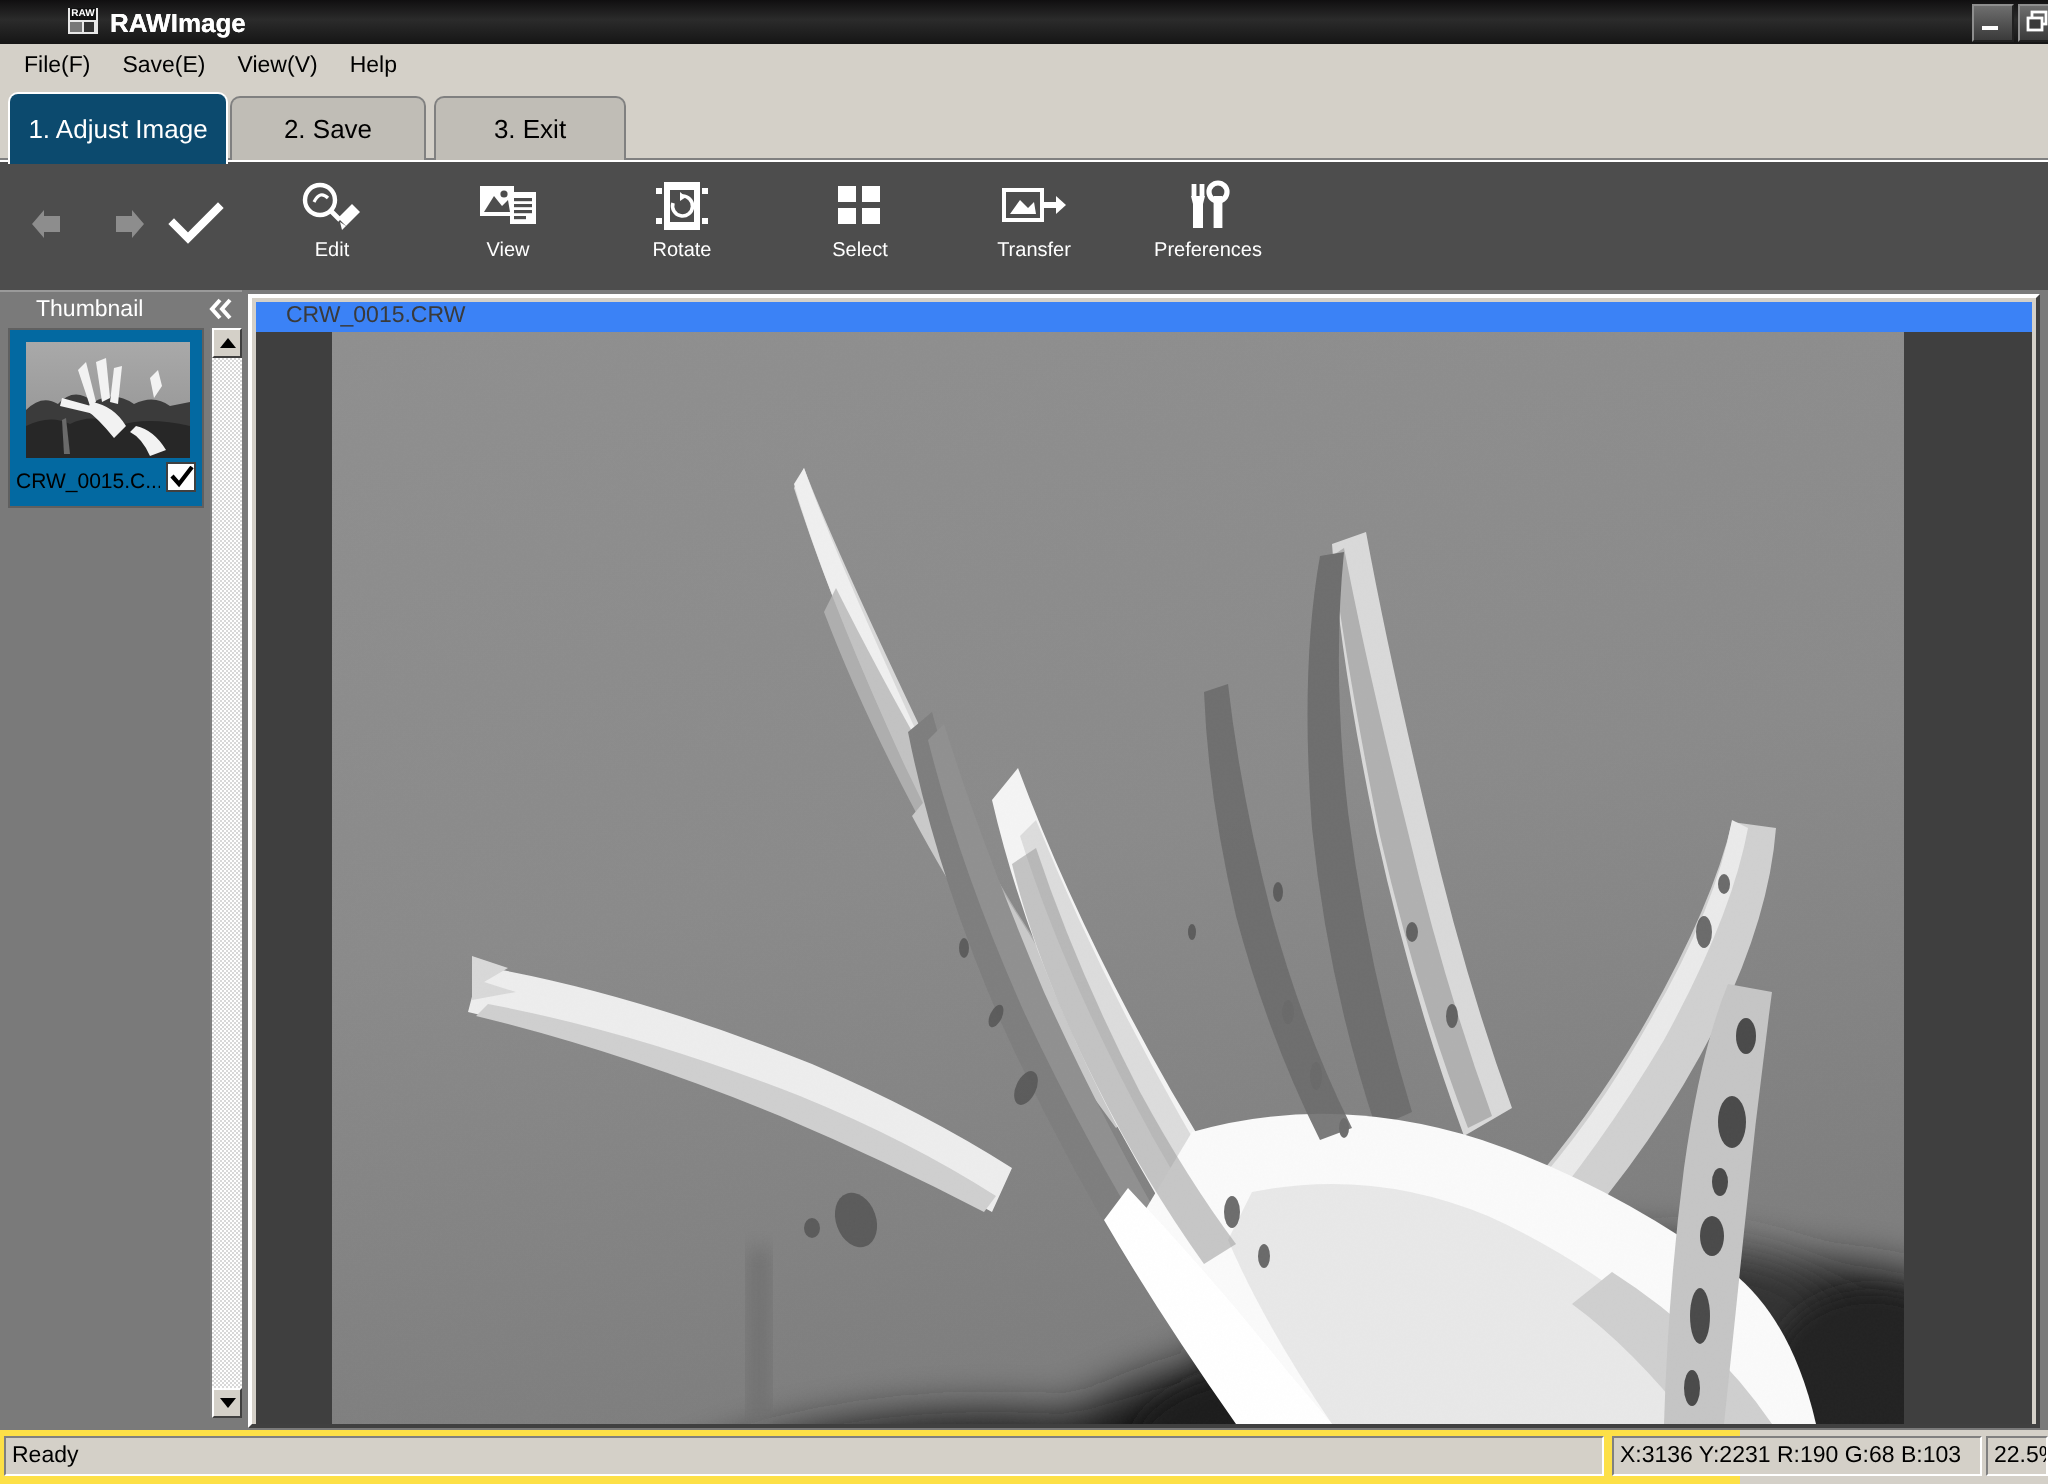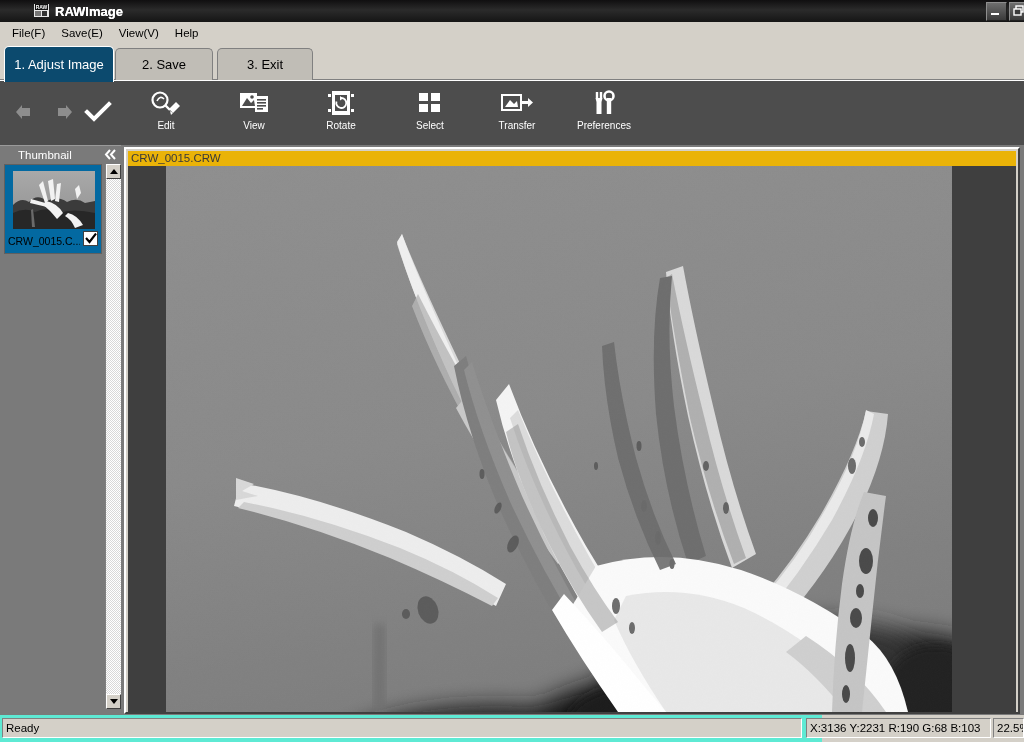--- a/index.html
+++ b/index.html
@@ -182,37 +182,38 @@
   
   .mdi{
     position:absolute;left:124px;top:2px;width:896px;height:567px;
     background:#d4d0c8;
     border:2px solid;
     border-color:#ffffff #404040 #404040 #ffffff;
     box-sizing:border-box;
   }
   .mdi-title{
     position:absolute;left:2px;top:2px;width:888px;height:15px;
-    background:#eab308;
-    color:#3a3a3a;font-size:11.5px;line-height:15px;padding-left:3px;
+    background:#3b82f6;
+    color:#3a3a3a;font-size:11.5px;line-height:15px;padding-left:15px;
     box-sizing:border-box;white-space:nowrap;overflow:hidden;
   }
   .mdi-canvas{
     position:absolute;left:2px;top:17px;width:888px;height:546px;
     background:#3f3f3f;overflow:hidden;
   }
   .photo{
     position:absolute;left:38px;top:0px;width:786px;height:546px;overflow:hidden;
     background:#8a8a8a;
   }
 
   
   .statusbar{
     position:absolute;left:0;top:715px;width:822px;height:27px;
-    background:#5eead4;
+    background:#fde047;
+    padding-left:48px;
   }
   .status-pane{
     position:absolute;top:3px;height:20px;
     border:1px solid;
     border-color:#808080 #ffffff #ffffff #808080;
     box-sizing:border-box;
     font-size:11.5px;color:#000;line-height:18px;padding-left:3px;
     overflow:hidden;white-space:nowrap;
     background:#d4d0c8;
   }

